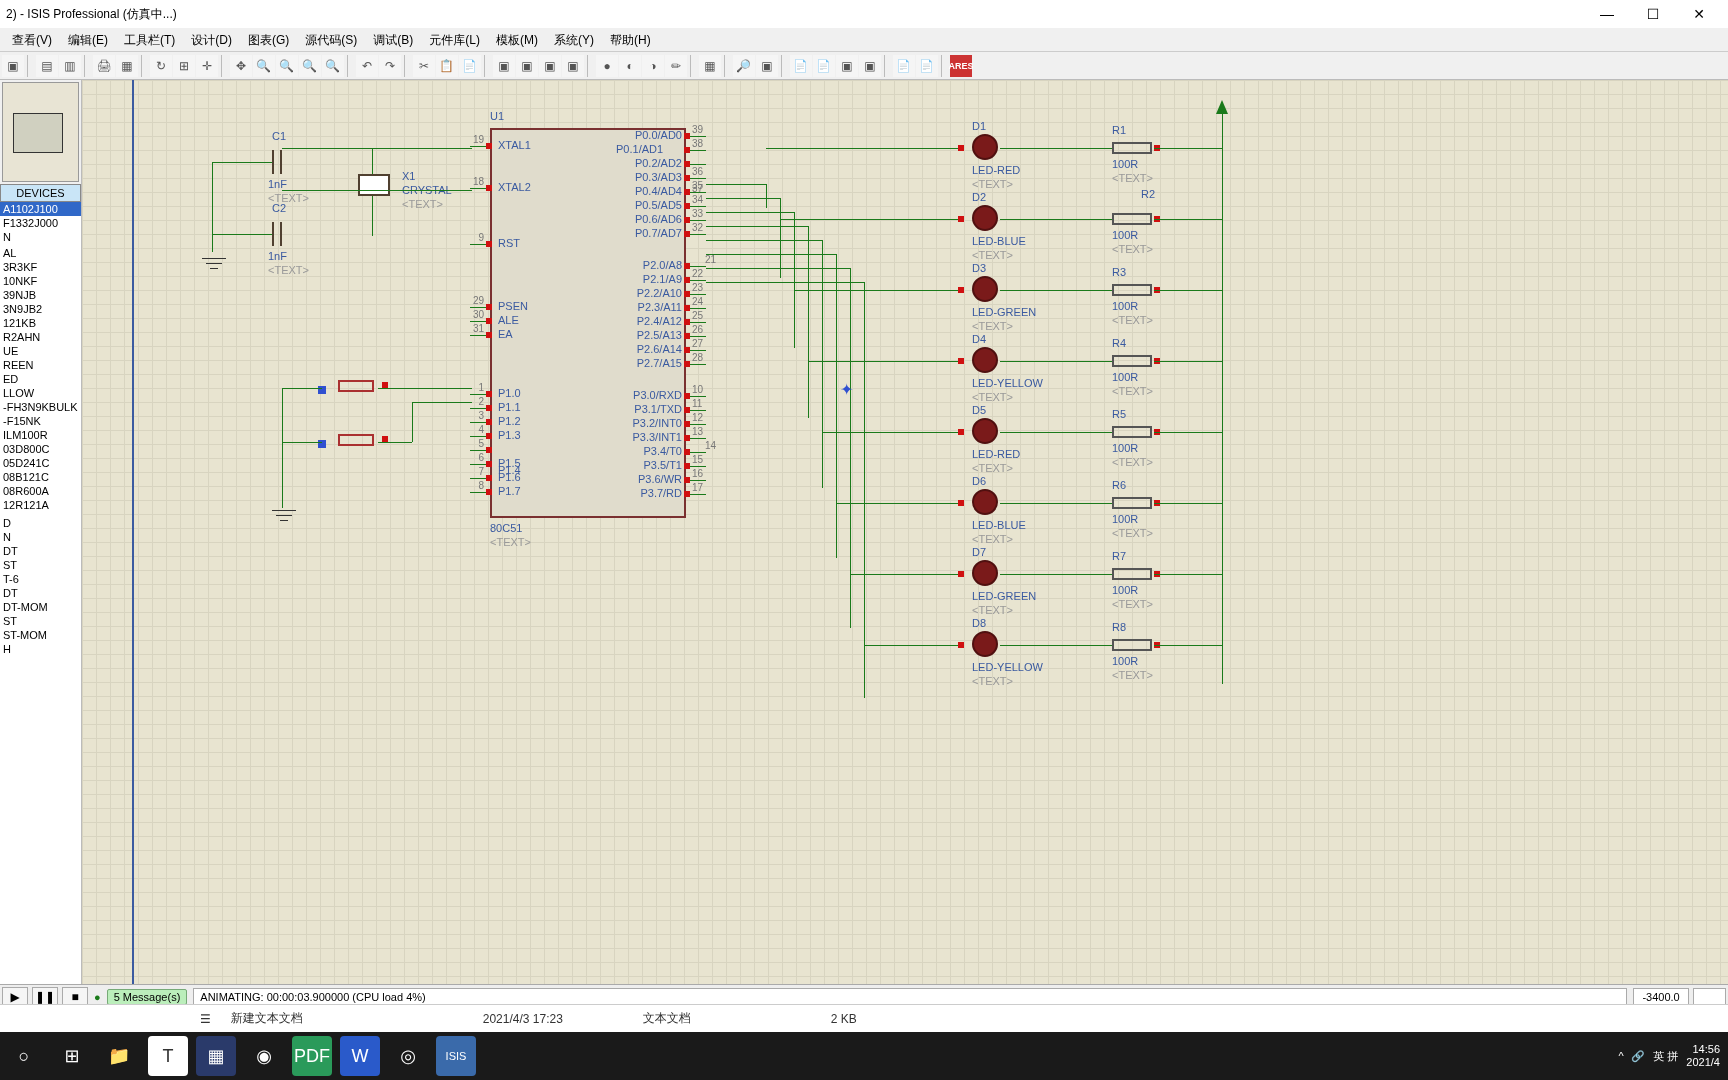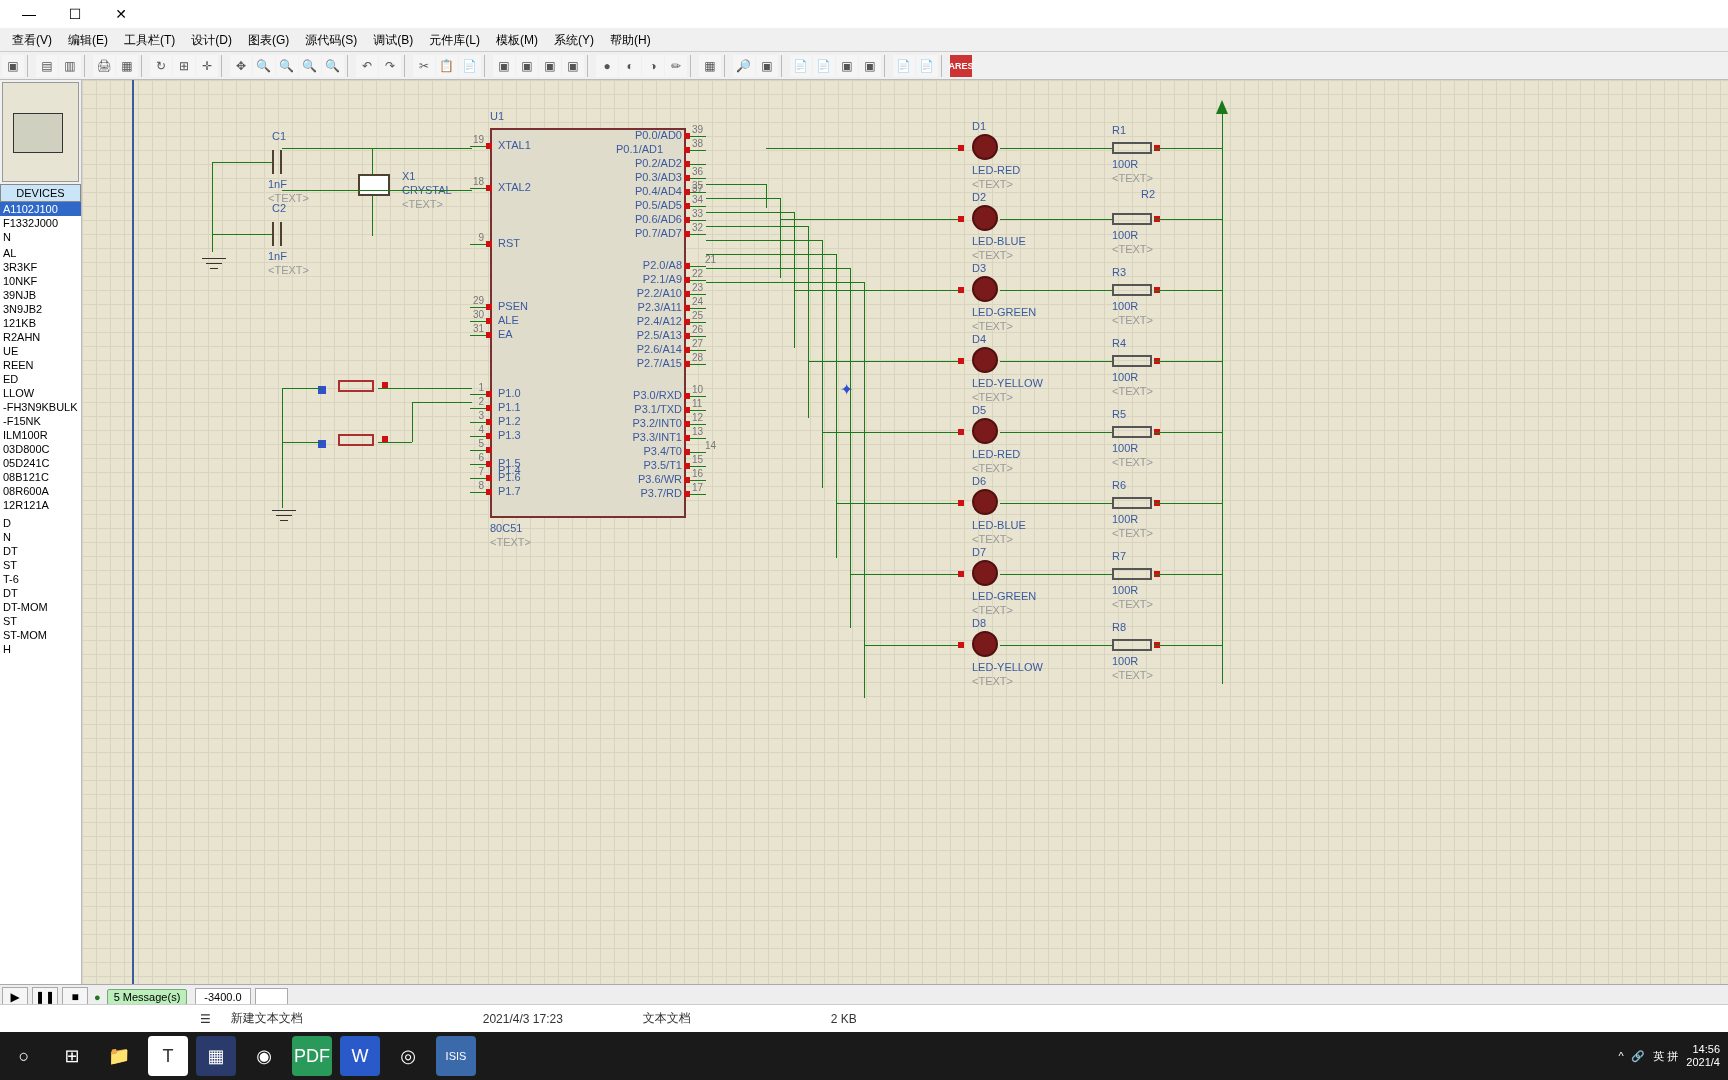--- a/index.html
+++ b/index.html
@@ -76,20 +76,21 @@
 .taskbar .tb-right { margin-left:auto; display:flex; align-items:center; color:#fff; font-size:11px; padding-right:8px; gap:8px; }
 
 
 .gnd-h { position:absolute; height:1px; background:#333; }
 
 </style>
 </head>
 <body>
 
 <div class="titlebar">
+  <span class="title-text">2)  - ISIS Professional (仿真中...)</span>
   <div class="win-btn">—</div>
   <div class="win-btn">☐</div>
   <div class="win-btn">✕</div>
 </div>
 
 <div class="menubar">
   <div class="mitem">查看(V)</div>
   <div class="mitem">编辑(E)</div>
   <div class="mitem">工具栏(T)</div>
   <div class="mitem">设计(D)</div>
@@ -526,20 +527,21 @@
       </div>
   </div>
 </div>
 
 <div class="simbar" style="bottom:72px;">
   <div class="sbtn">▶</div>
   <div class="sbtn">❚❚</div>
   <div class="sbtn">■</div>
   <span style="margin-left:4px;color:#1a7a1a">●</span>
   <span class="msg">5 Message(s)</span>
+  <div class="status-field">ANIMATING: 00:00:03.900000 (CPU load 4%)</div>
   <div class="coord">-3400.0</div>
   <div class="coord">&nbsp;&nbsp;&nbsp;&nbsp;&nbsp;</div>
 </div>
 
 <div class="filebar" style="bottom:48px;">
   <span style="width:190px;"></span>
   <span>☰</span>
   <span>新建文本文档</span>
   <span style="width:160px;"></span>
   <span>2021/4/3  17:23</span>

